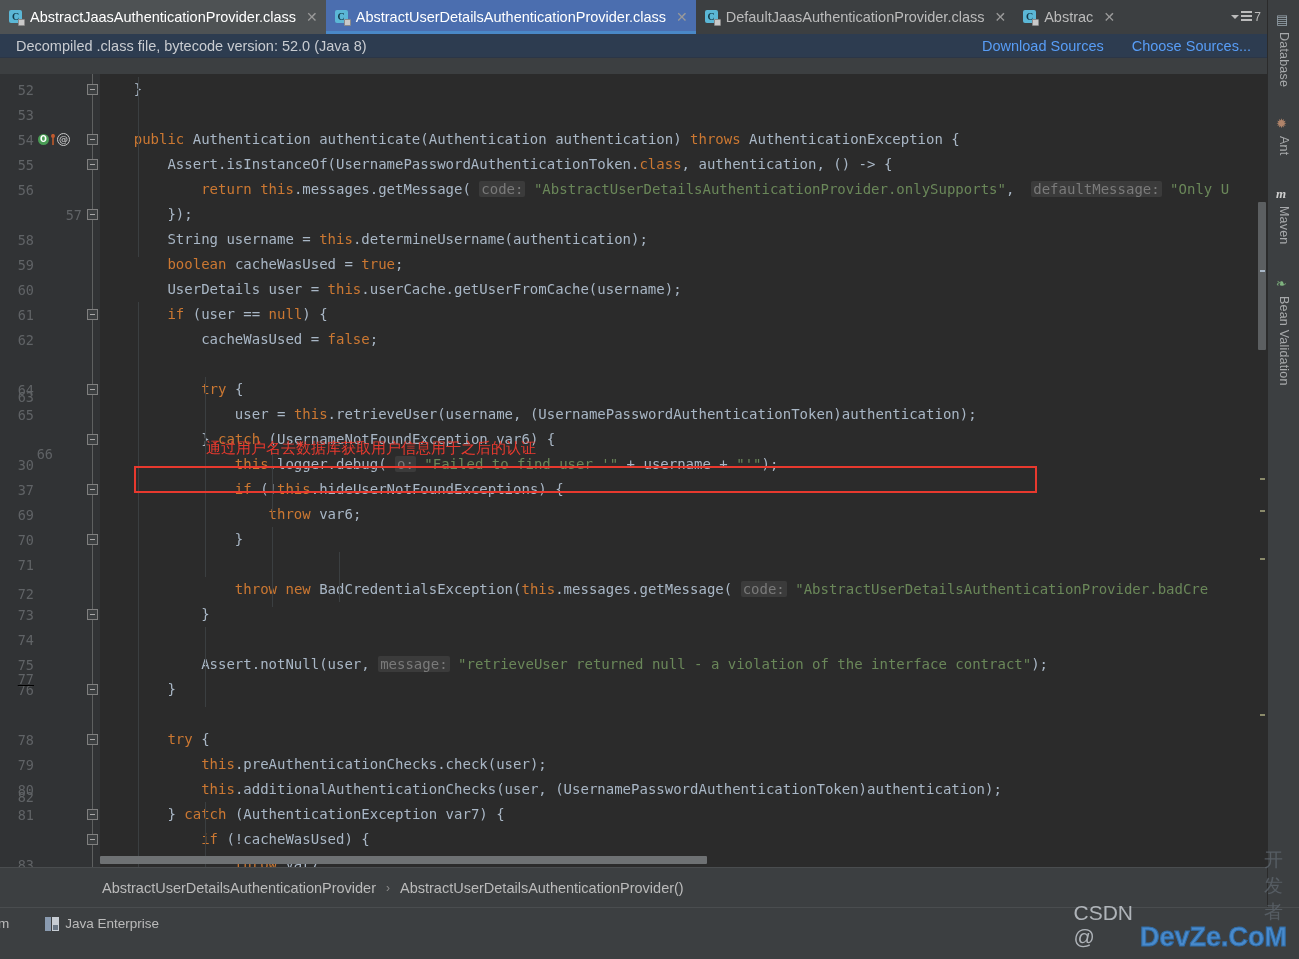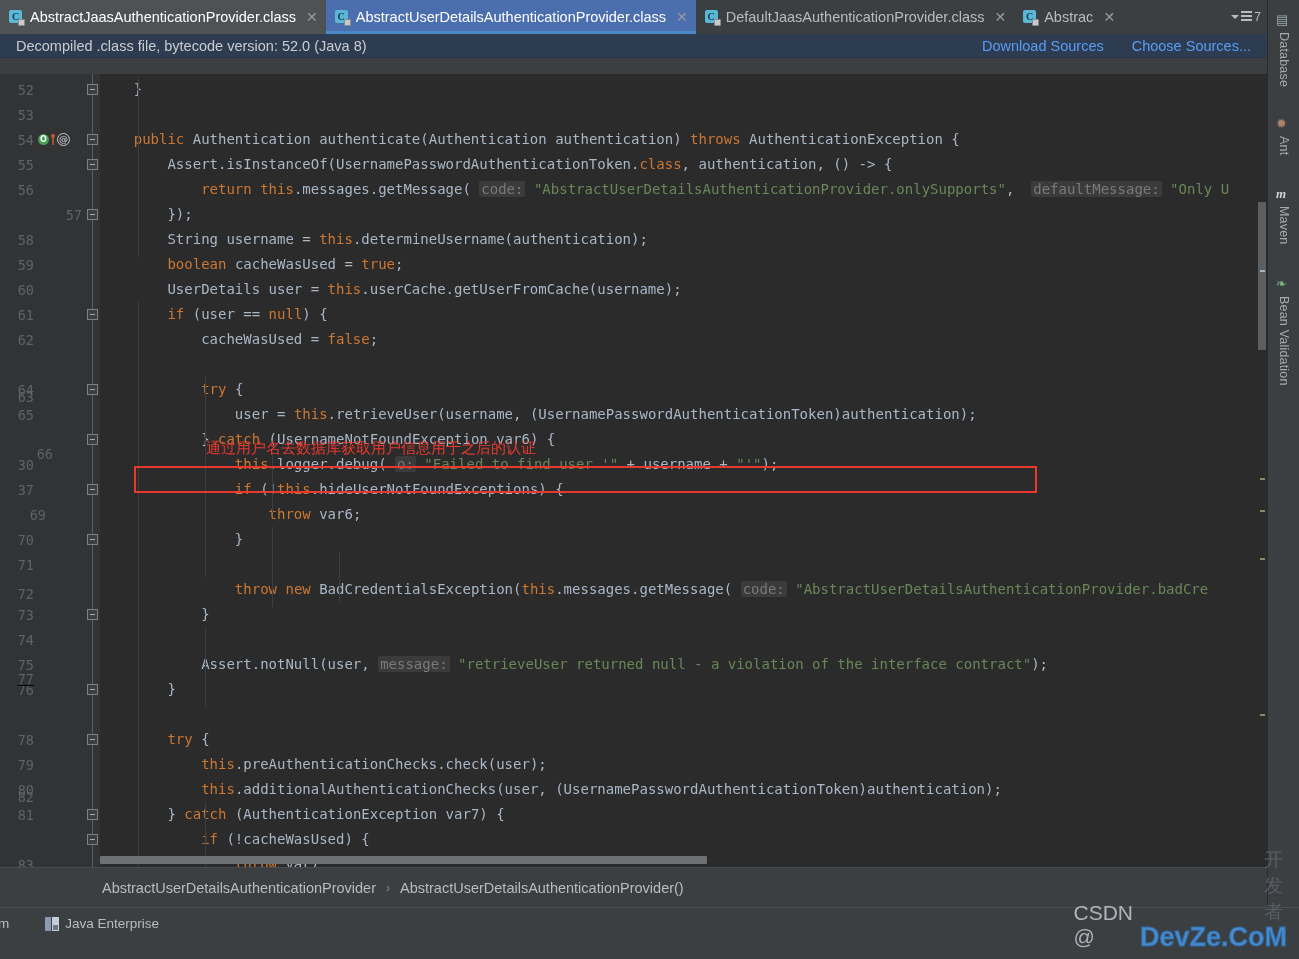--- a/index.html
+++ b/index.html
@@ -400,21 +400,21 @@
         </div>
         <div class="gutter-line" style="top: 367px; padding-left: 19px;">
           <span class="lnum">66</span>
         </div>
         <div class="gutter-line" style="top: 378px;">
           <span class="lnum">30</span>
         </div>
         <div class="gutter-line" style="top: 403px;">
           <span class="lnum">37</span>
         </div>
-        <div class="gutter-line" style="top: 428px; margin-left: 12px;">
+        <div class="gutter-line" style="top: 428px;">
           <span class="lnum">69</span>
         </div>
         <div class="gutter-line" style="top: 453px;">
           <span class="lnum">70</span>
         </div>
         <div class="gutter-line" style="top: 478px;">
           <span class="lnum">71</span>
         </div>
         <div class="gutter-line" style="top: 503px; align-items: flex-end;">
           <span class="lnum">72</span>

